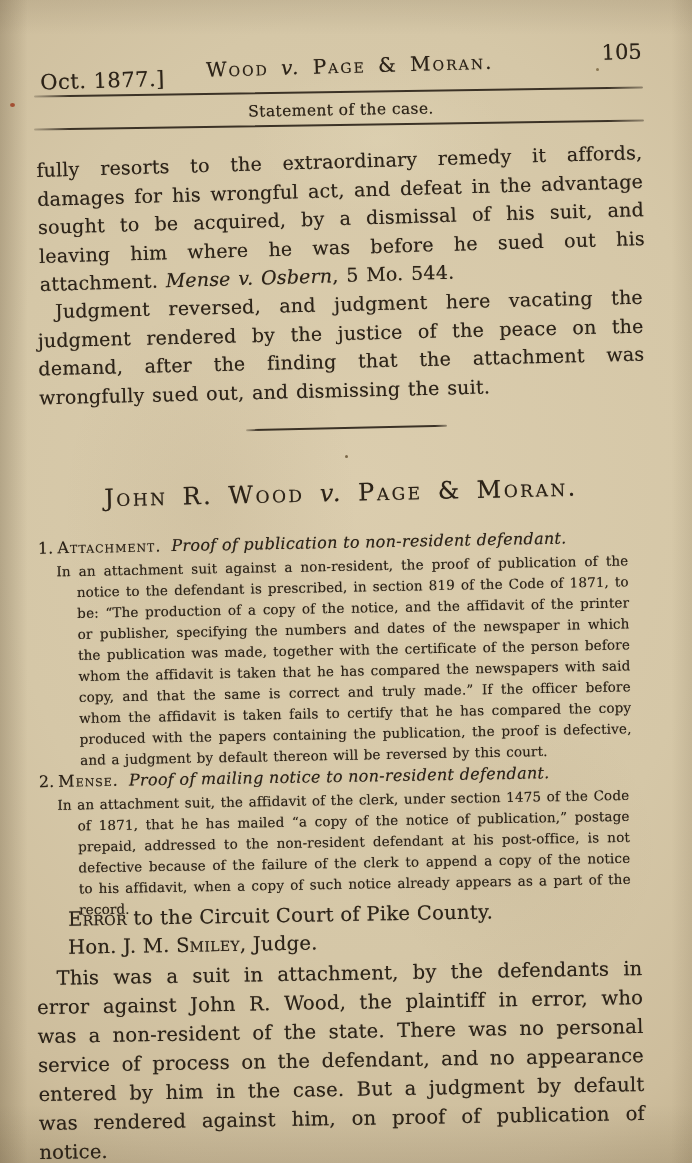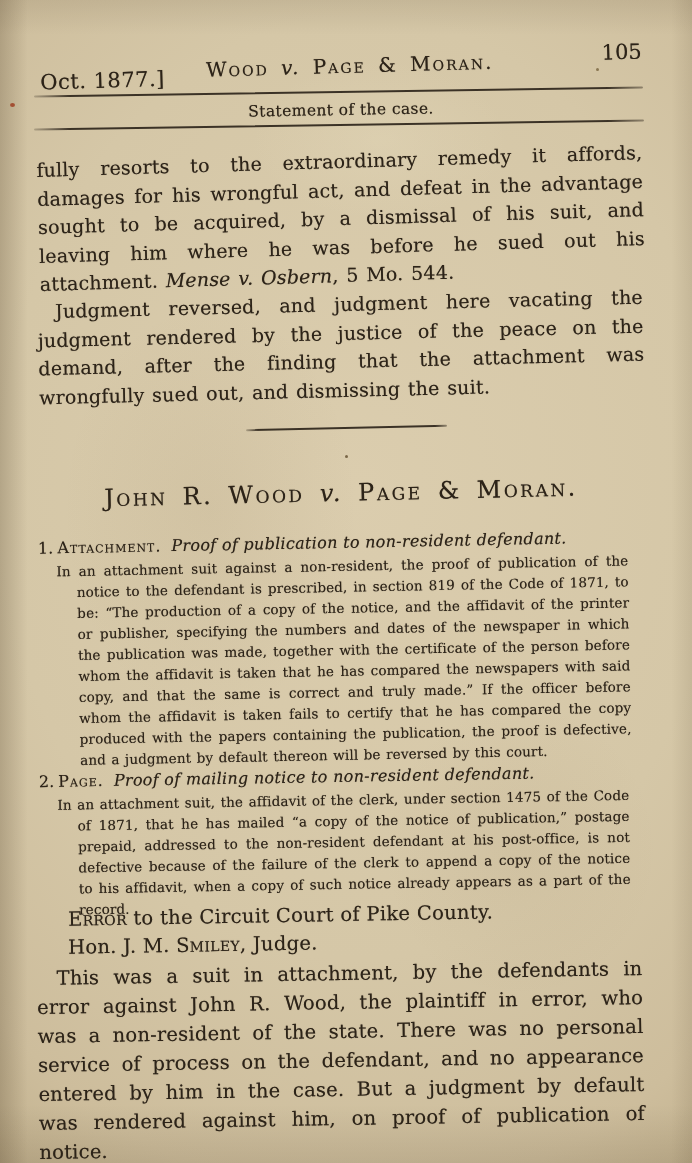--- a/index.html
+++ b/index.html
@@ -96,21 +96,21 @@
   <h2 class="case-title"><span class="sc">John R. Wood</span>
     <span class="vi">v.</span>
     <span class="sc">Page &amp; Moran.</span></h2>
 
   <section class="headnote hn1">
     <div class="hn-head"><span class="hn-num">1.</span><span class="sc hn-term">Attachment.</span><span class="hn-sub">Proof of publication to non-resident defendant.</span></div>
     <div class="hn-body">In an attachment suit against a non-resident, the proof of publication of the notice to the defendant is prescribed, in section 819 of the Code of 1871, to be: “The production of a copy of the notice, and the affidavit of the printer or publisher, specifying the numbers and dates of the newspaper in which the publication was made, together with the certificate of the person before whom the affidavit is taken that he has compared the newspapers with said copy, and that the same is correct and truly made.” If the officer before whom the affidavit is taken fails to certify that he has compared the copy produced with the papers containing the publication, the proof is defective, and a judgment by default thereon will be reversed by this court.</div>
   </section>
 
   <section class="headnote hn2">
-    <div class="hn-head"><span class="hn-num">2.</span><span class="sc hn-term">Page.</span><span class="hn-sub">Proof of mailing notice to non-resident defendant.</span></div>
+    <div class="hn-head"><span class="hn-num">2.</span><span class="sc hn-term">Mense.</span><span class="hn-sub">Proof of mailing notice to non-resident defendant.</span></div>
     <div class="hn-body">In an attachment suit, the affidavit of the clerk, under section 1475 of the Code of 1871, that he has mailed “a copy of the notice of publication,” postage prepaid, addressed to the non-resident defendant at his post-office, is not defective because of the failure of the clerk to append a copy of the notice to his affidavit, when a copy of such notice already appears as a part of the record.</div>
   </section>
 
   <p class="court-line error-line"><span class="sc">Error</span><span> to the Circuit Court of Pike County.</span></p>
 
   <p class="court-line judge-line"><span>Hon. J. M. </span><span class="sc">Smiley</span><span>, Judge.</span></p>
 
   <p class="body statement">This was a suit in attachment, by the defendants in error against John R. Wood, the plaintiff in error, who was a non-resident of the state. There was no personal service of process on the defendant, and no appearance entered by him in the case. But a judgment by default was rendered against him, on proof of publication of notice.</p>
 
 </div>

